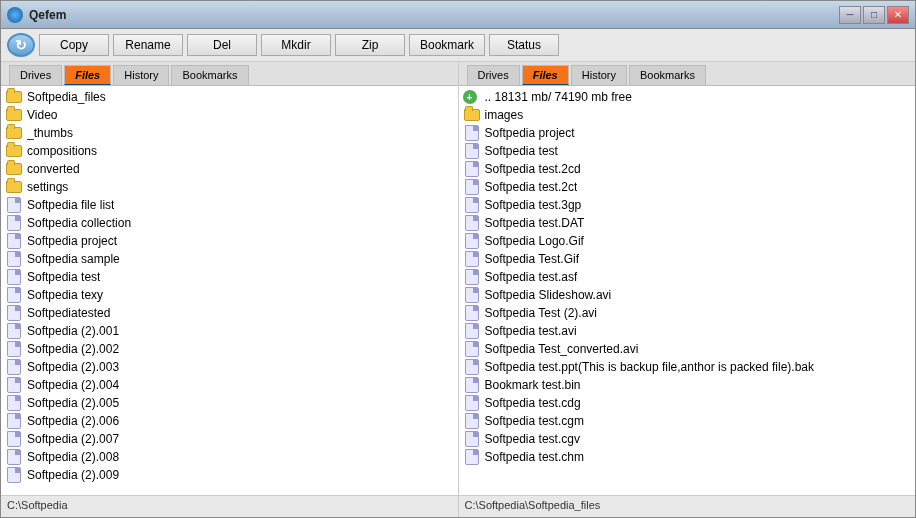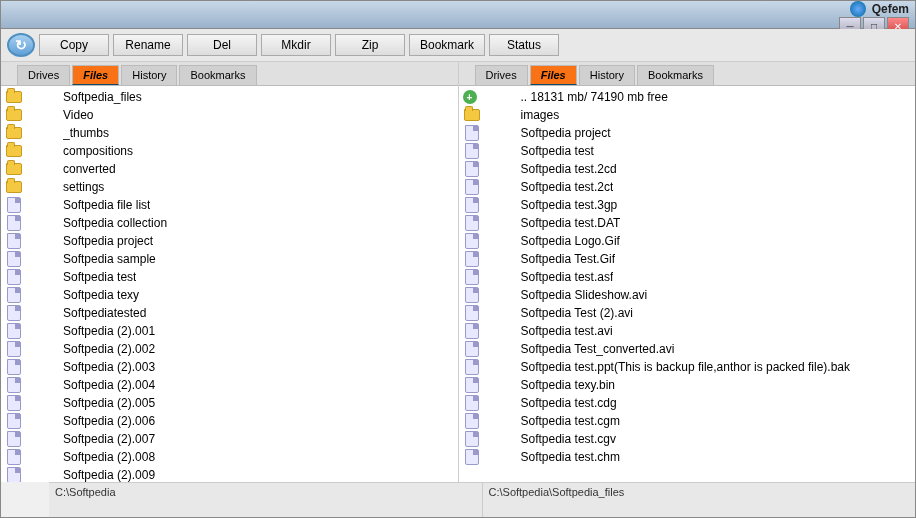--- a/index.html
+++ b/index.html
@@ -16,25 +16,24 @@
       height: 518px;
       border: 1px solid #888;
       background: #f0f0f0;
       display: flex;
       flex-direction: column;
     }
     .title-bar {
       background: linear-gradient(to bottom, #c8d8e8, #9ab2cb);
       height: 28px;
       display: flex;
-      align-items: flex-end;
+      align-items: center;
       padding: 0 6px;
       justify-content: space-between;
       border-bottom: 1px solid #888;
-      flex-direction: column;
     }
     .title-bar-left {
       display: flex;
       align-items: center;
       gap: 6px;
     }
     .title-icon {
       width: 16px;
       height: 16px;
       background: radial-gradient(circle, #6af, #069);
@@ -109,21 +108,21 @@
       overflow: hidden;
     }
     .pane:last-child {
       border-right: none;
     }
     .tabs-bar {
       display: flex;
       background: #e0e0e0;
       border-bottom: 1px solid #bbb;
       padding-top: 3px;
-      padding-left: 16px;
+      padding-left: 8px;
     }
     .tab {
       padding: 3px 10px;
       border: 1px solid #bbb;
       border-bottom: none;
       background: #d0d0d0;
       cursor: pointer;
       font-size: 11px;
       margin-right: 2px;
     }
@@ -156,21 +155,20 @@
     .file-list::-webkit-scrollbar-thumb {
       background: #c0c0c0;
       border: 1px solid #999;
     }
     .file-item {
       display: flex;
       align-items: center;
       padding: 1px 4px;
       cursor: pointer;
       white-space: nowrap;
-      gap: 36px;
     }
     .file-icon {
       width: 18px;
       height: 16px;
       margin-right: 4px;
       flex-shrink: 0;
       display: flex;
       align-items: center;
       justify-content: center;
     }
@@ -221,22 +219,21 @@
     .file-name {
       font-size: 12px;
       color: #000;
       overflow: hidden;
       text-overflow: ellipsis;
     }
     .status-bar {
       background: #e8e8e8;
       border-top: 1px solid #ccc;
       display: flex;
-      height: 35px;
-      margin-left: 48px;
+      height: 22px;
     }
     .status-pane {
       flex: 1;
       padding: 3px 6px;
       border-right: 1px solid #ccc;
       font-size: 11px;
       color: #333;
     }
     .status-pane:last-child {
       border-right: none;
@@ -533,21 +530,21 @@
             <div class="file-item">
               <div class="file-icon">
                 <div class="file-icon-generic"></div>
               </div>
               <span class="file-name">Softpedia test.ppt(This is backup file,anthor is packed file).bak</span>
             </div>
             <div class="file-item">
               <div class="file-icon">
                 <div class="file-icon-generic"></div>
               </div>
-              <span class="file-name">Softpedia texy.bin</span>
+              <span class="file-name">Bookmark test.bin</span>
             </div>
             <div class="file-item">
               <div class="file-icon">
                 <div class="file-icon-generic"></div>
               </div>
               <span class="file-name">Softpedia test.cdg</span>
             </div>
             <div class="file-item">
               <div class="file-icon">
                 <div class="file-icon-generic"></div>

